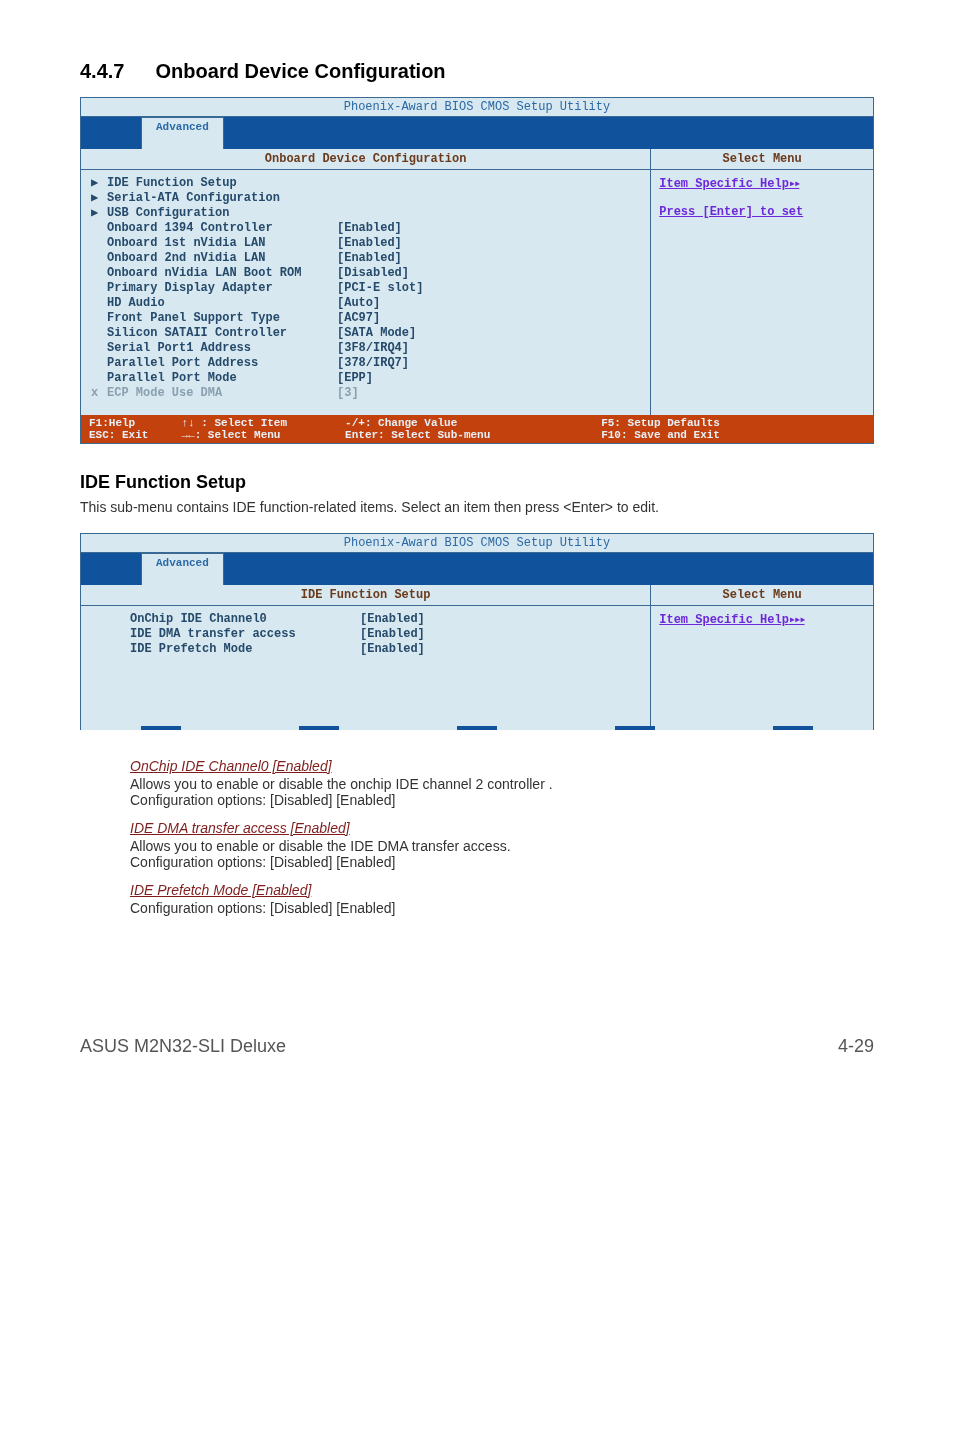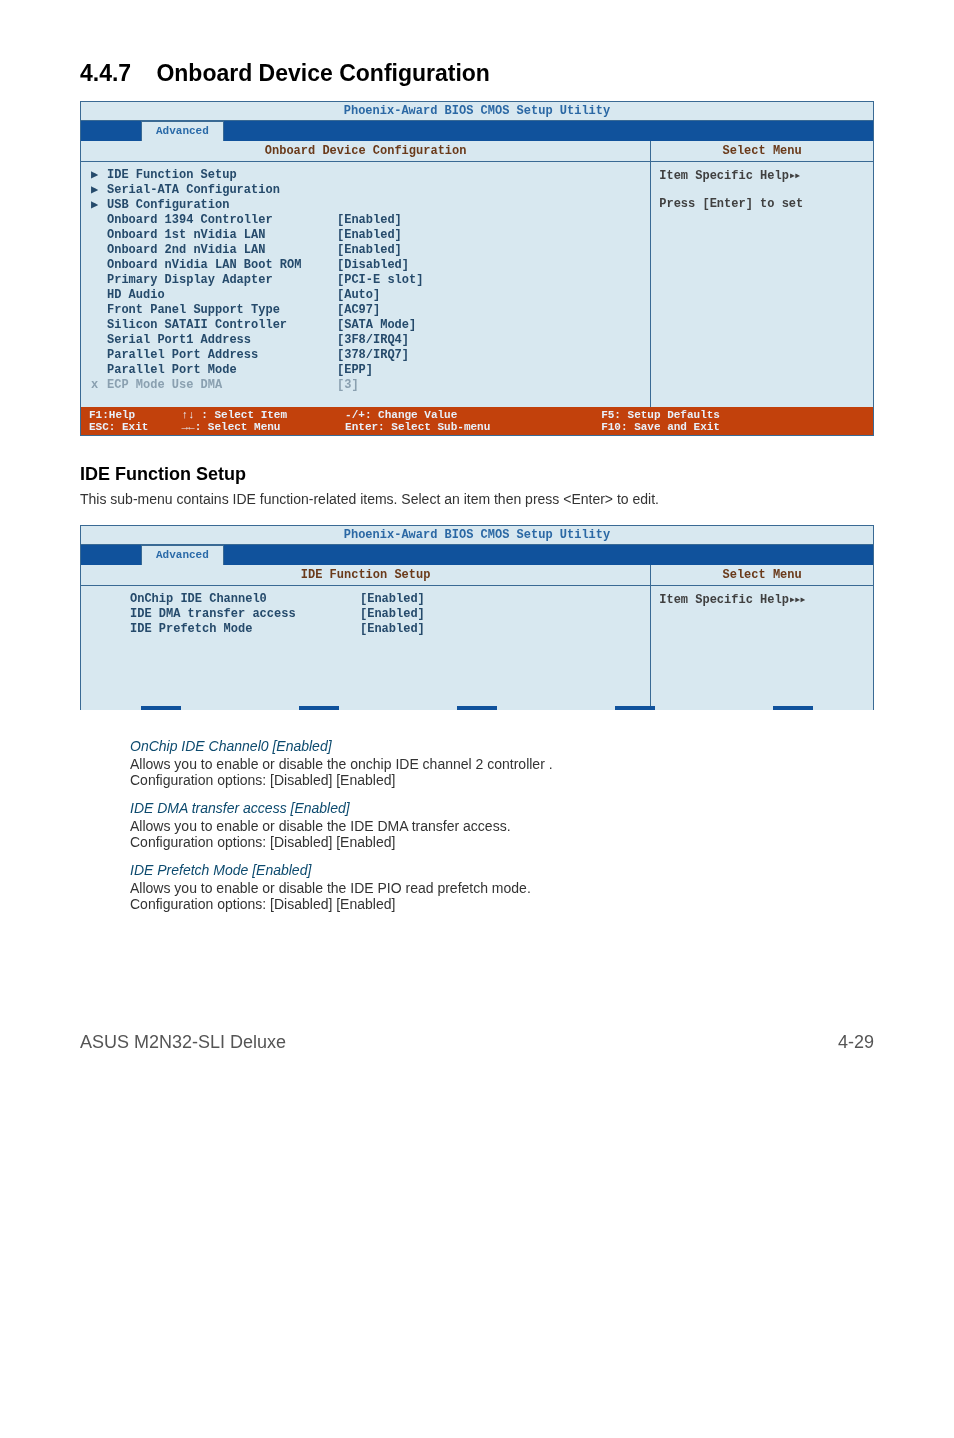--- a/index.html
+++ b/index.html
@@ -4,21 +4,21 @@
 <style>
   * { margin: 0; padding: 0; box-sizing: border-box; }
   body {
     font-family: Arial, Helvetica, sans-serif;
     background: #fff;
     color: #333;
     padding: 60px 80px;
     width: 954px;
   }
   h2.section-num {
-    font-size: 23px;
+    font-size: 20px;
     font-weight: bold;
     margin-bottom: 14px;
     color: #000;
   }
   h2.section-num .num { display:inline-block; width:70px; }
   h3.sub-heading {
     font-size: 18px;
     font-weight: bold;
     color: #000;
     margin-bottom: 6px;
@@ -33,27 +33,27 @@
     font-family: "Courier New", monospace;
     font-size: 12px;
     color: #254a6b;
     margin-bottom: 28px;
     border: 1px solid #3a6a94;
   }
   .bios-title-bar {
     background: #d8e8f0;
     color: #2b68a4;
     text-align: center;
-    font-weight: bold;
+    font-weight: normal;
     padding: 2px 0;
     border-bottom: 1px solid #3a6a94;
   }
   .tab-strip {
     background: #10529c;
-    height: 20px;
+    height: 32px;
     display: flex;
     align-items: stretch;
     padding-left: 60px;
   }
   .tab {
     background: #d8e8f0;
     color: #2a6aa8;
     font-weight: bold;
     padding: 2px 14px 0 14px;
     border: 1px solid #3a6a94;
@@ -91,21 +91,22 @@
     color: #254a6b;
     font-weight: bold;
   }
   .row .marker { width: 16px; display:inline-block; }
   .row .label { flex: 0 0 230px; }
   .row .value { flex: 1; }
   .row.dim { color: #8aa0b0; }
   .help-body {
     padding: 6px 8px;
     font-weight: bold;
-    color: #404040;
+    color: #6d28d9;
+    text-decoration: underline;
   }
   .help-body .arrows { letter-spacing:-2px; }
   .keybar {
     background: #c2410c;
     color: #e8f0fa;
     display: flex;
     padding: 2px 8px;
     font-weight: bold;
     flex-wrap: wrap;
     font-size: 11px;
@@ -113,21 +114,21 @@
   .keybar .cell { flex: 0 0 33%; white-space: pre; }
   .spacer-bottom {
     height: 4px;
     background: #d8e8f0;
     display:flex;
     justify-content:space-between;
     padding: 0 60px;
   }
   .spacer-bottom span{ width:40px; height:4px; background:#10529c; }
   .opt-block { margin-bottom: 12px; font-size:14px; }
-  .opt-title { font-style: italic; color:#0c4a6e; margin-bottom:2px; }
+  .opt-title { font-style: italic; text-decoration: underline; color:#7f1d1d; margin-bottom:2px; }
   .opt-desc { color:#333; }
   .footer {
     margin-top: 120px;
     font-size: 18px;
     color: #555;
     display:flex;
     justify-content:space-between;
   }
 </style>
 </head>
@@ -221,21 +222,20 @@
       <div class="opt-desc">Allows you to enable or disable the onchip IDE channel 2 controller .</div>
       <div class="opt-desc">Configuration options: [Disabled] [Enabled]</div>
     </div>
     <div class="opt-block">
       <div class="opt-title">IDE DMA transfer access [Enabled]</div>
       <div class="opt-desc">Allows you to enable or disable the IDE DMA transfer access.</div>
       <div class="opt-desc">Configuration options: [Disabled] [Enabled]</div>
     </div>
     <div class="opt-block">
       <div class="opt-title">IDE Prefetch Mode [Enabled]</div>
-      <div class="opt-desc">Allows you to enable or disable the IDE PIO read prefetch mode.</div>
       <div class="opt-desc">Configuration options: [Disabled] [Enabled]</div>
     </div>
   </div>
 
 <div class="footer">
   <span>ASUS M2N32-SLI Deluxe</span>
   <span>4-29</span>
 </div>
 
 </body></html>

